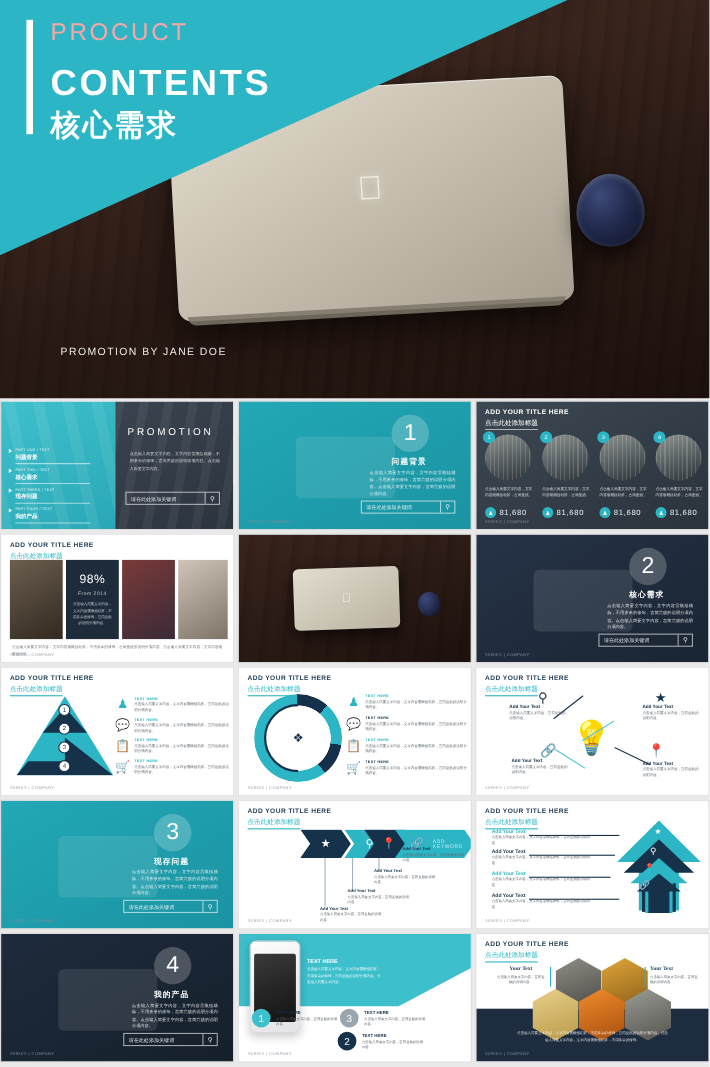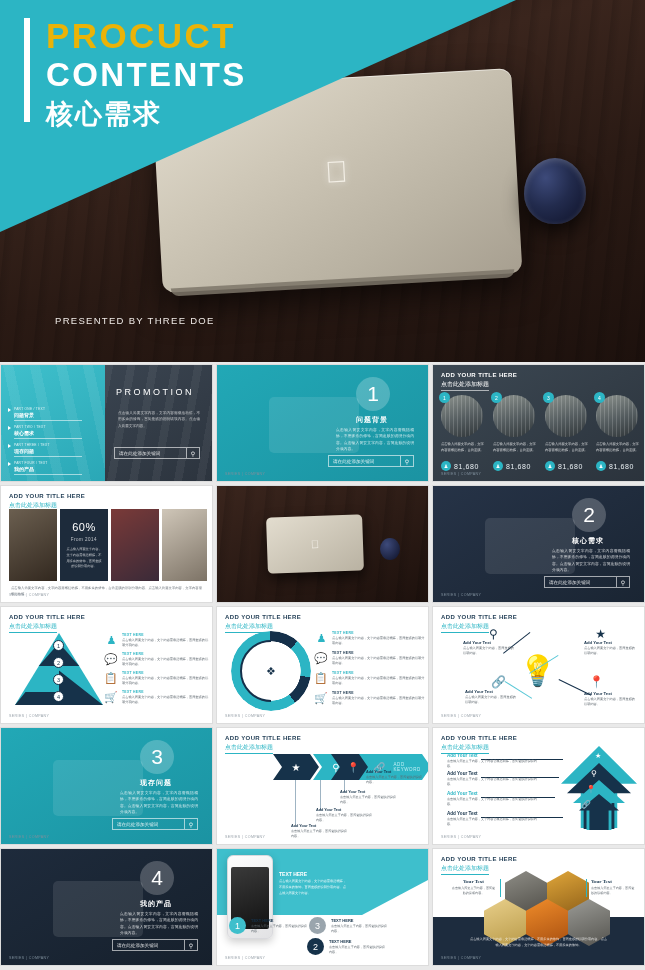--- a/index.html
+++ b/index.html
@@ -38,22 +38,22 @@
       background:radial-gradient(ellipse at 35% 30%, #3d4a7a 0%, #222b4d 45%, #0d1026 100%);
       border-radius:50% 50% 48% 48%/ 54% 54% 46% 46%;
       box-shadow:0 8px 20px rgba(0,0,0,.7), inset 0 2px 6px rgba(255,255,255,.22);}
 
   
   .teal-wedge { position:absolute; left:0; top:0; width:645px; height:362px;
       background:#2cb5c4;
       clip-path:polygon(0 0, 516px 0, 0 232px);
   }
   .hero-bar { position:absolute; left:24px; top:18px; width:6px; height:104px; background:#fff; }
-  .hero-t1 { position:absolute; left:46px; top:16px; color:#eab308; font-size:35px;
-      letter-spacing:2.4px; font-weight:700; }
+  .hero-t1 { position:absolute; left:46px; top:16px; color:#fca5a5; font-size:22px;
+      letter-spacing:2.4px; font-weight:400; }
   .hero-t2 { position:absolute; left:46px; top:56px; color:#fff; font-size:33px;
       letter-spacing:2.4px; font-weight:700; }
   .hero-t3 { position:absolute; left:46px; top:96px; color:#fff; font-size:27px;
       letter-spacing:2px; font-weight:700; }
   .hero-by { position:absolute; left:55px; top:315px; color:#efeae6; font-size:9.5px;
       letter-spacing:1.3px; }
 
   
   .grid { position:absolute; left:0; top:364px; width:645px;
       display:flex; flex-wrap:wrap; gap:3px 3px; padding:0 0 0 0; }
@@ -214,21 +214,21 @@
     </div>
     <div class="laptop">
       <div class="apple"></div>
     </div>
     <div class="mouse"></div>
     <div class="teal-wedge"></div>
     <div class="hero-bar"></div>
     <div class="hero-t1">PROCUCT</div>
     <div class="hero-t2">CONTENTS</div>
     <div class="hero-t3">核心需求</div>
-    <div class="hero-by">PRESENTED BY THREE DOE</div>
+    <div class="hero-by">PROMOTION BY JANE DOE</div>
   </div>
 
   <div class="grid">
 
     <div class="slide">
       <div class="c-left"></div>
       <div class="c-right"></div>
       <div class="c-head">PROMOTION</div>
       <div class="c-body">点击输入简要文字内容，文字内容需概括精炼，不用多余的修饰，言简意赅的说明该项内容。点击输入简要文字内容。</div>
 
@@ -312,21 +312,21 @@
       </div>
 
       <div class="s-foot light">SERIES | COMPANY</div>
     </div>
 
     <div class="slide">
       <div class="s-title">ADD YOUR TITLE HERE</div>
       <div class="s-sub">点击此处添加标题</div>
       <div class="ph ph1"></div>
       <div class="phmid">
-        <div class="p85">60%</div>
+        <div class="p85">98%</div>
         <div class="pfrom">From 2014</div>
         <div class="pbody">点击输入简要文字内容，文字内容需概括精炼，不用多余的修饰，言简意赅的说明分项内容。</div>
       </div>
       <div class="ph ph3"></div>
       <div class="ph ph4"></div>
       <div class="botpara">点击输入简要文字内容，文字内容需概括精炼，不用多余的修饰，言简意赅的说明分项内容。点击输入简要文字内容，文字内容需概括精炼。</div>
       <div class="s-foot">SERIES | COMPANY</div>
     </div>
 
     <div class="slide" style="background:linear-gradient(160deg,#3a251d,#1d110d)">

